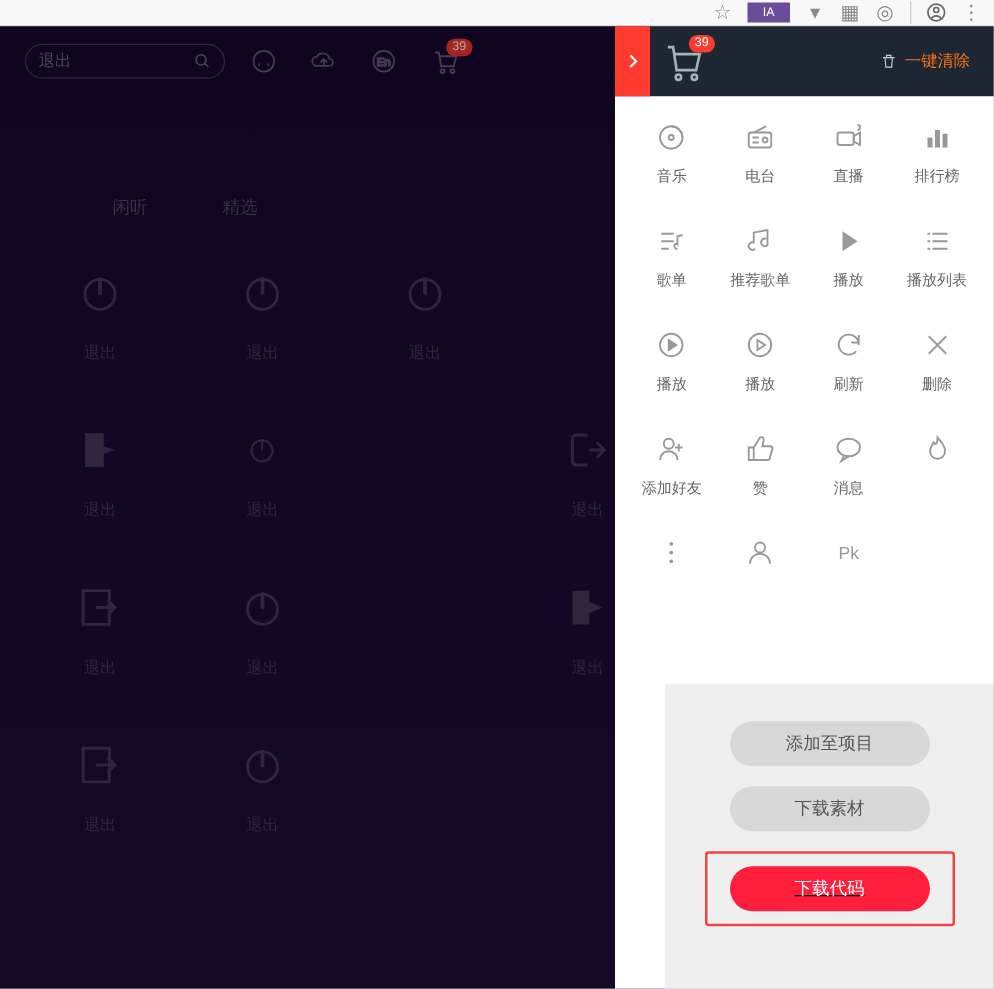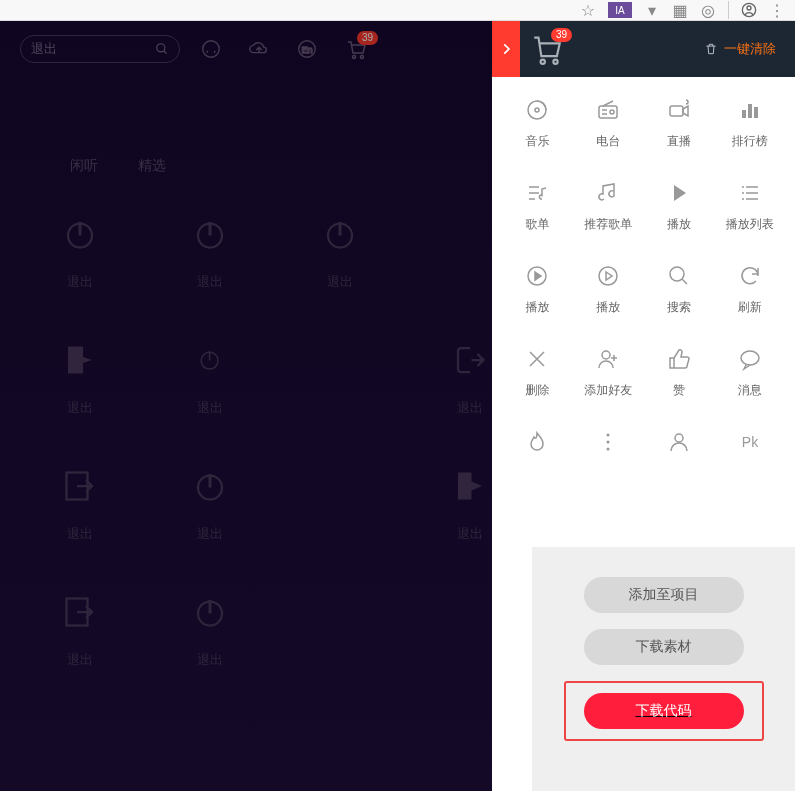--- a/index.html
+++ b/index.html
@@ -9,21 +9,21 @@
 .browser-bar .bicon { width: 16px; height: 16px; color: #888; display: flex; align-items: center; justify-content: center; }
 
 .app { position: relative; width: 795px; height: 770px; background: linear-gradient(180deg, #1a0933 0%, #1f0f3d 100%); }
 
 .topbar { height: 56px; display: flex; align-items: center; padding: 0 20px; gap: 20px; }
 .search-box { width: 160px; height: 28px; border: 1px solid #4a3a5c; border-radius: 14px; display: flex; align-items: center; padding: 0 10px; color: #7a6a8c; font-size: 13px; justify-content: space-between; }
 .topicons { display: flex; gap: 26px; align-items: center; color: #6a5a7c; }
 .topicons .ticon { position: relative; }
 .badge { position: absolute; top: -6px; right: -10px; background: #ff3b30; color: #fff; font-size: 10px; border-radius: 8px; padding: 1px 5px; line-height: 12px; }
 
-.tabs-row { padding: 10px 30px; display: flex; gap: 40px; color: #5a4a6c; font-size: 14px; }
+.tabs-row { padding: 10px 30px; display: flex; gap: 60px; color: #5a4a6c; font-size: 14px; }
 
 .main-grid { padding: 30px 20px; display: grid; grid-template-columns: repeat(4, 120px); gap: 50px 10px; }
 .mitem { display: flex; flex-direction: column; align-items: center; gap: 20px; color: #4a3a5c; }
 .micon { width: 38px; height: 38px; display: flex; align-items: center; justify-content: center; }
 .mlabel { font-size: 13px; }
 
 .overlay-dim { position: absolute; left: 0; top: 0; width: 492px; height: 770px; background: rgba(0,0,0,0.35); }
 
 .panel { position: absolute; right: 0; top: 0; width: 303px; height: 770px; background: #fff; display: flex; flex-direction: column; }
 .panel-header { height: 56px; background: #1d2733; display: flex; align-items: center; position: relative; }
@@ -44,21 +44,21 @@
 .btn-red { background: #ff1e3c; color: #fff; }
 .btn-red-wrap { border: 2px solid #ef4444; padding: 10px 18px; border-radius: 3px; display: flex; justify-content: center; text-decoration: underline; }
 
 svg { display: block; }
 </style>
 </head>
 <body>
 
 <div class="browser-bar">
   <span class="bicon">☆</span>
-  <span class="bicon" style="background:#6b4c9a;color:#fff;font-size:10px;width:24px;height:16px;justify-content:center;">IA</span>
+  <span class="bicon" style="background:#6b4c9a;color:#fff;font-size:10px;width:34px;height:16px;justify-content:center;">IA</span>
   <span class="bicon">▾</span>
   <span class="bicon">▦</span>
   <span class="bicon">◎</span>
   <span class="bicon" style="width:1px;height:18px;background:#ccc;"></span>
   <span class="bicon">
       <svg width="18" height="18" viewBox="0 0 24 24" fill="none" stroke="#666" stroke-width="2">
         <circle cx="12" cy="12" r="10"></circle>
         <circle cx="12" cy="9" r="3"></circle>
         <path d="M6 20c1-3 4-4 6-4s5 1 6 4"></path>
       </svg>
@@ -341,29 +341,20 @@
               <svg width="24" height="24" viewBox="0 0 24 24" fill="none" stroke="#999" stroke-width="1.5">
                 <circle cx="12" cy="12" r="9"></circle>
                 <path d="M10 8l6 4-6 4z"></path>
               </svg>
             </div>
             <span class="plabel">播放</span>
           </div>
           <div class="pitem">
             <div class="picon">
               <svg width="24" height="24" viewBox="0 0 24 24" fill="none" stroke="#999" stroke-width="1.5">
-                <circle cx="10" cy="10" r="7"></circle>
-                <path d="M20 20l-5-5"></path>
-              </svg>
-            </div>
-            <span class="plabel">搜索</span>
-          </div>
-          <div class="pitem">
-            <div class="picon">
-              <svg width="24" height="24" viewBox="0 0 24 24" fill="none" stroke="#999" stroke-width="1.5">
                 <path d="M20 12a8 8 0 10-2 5M20 4v6h-6"></path>
               </svg>
             </div>
             <span class="plabel">刷新</span>
           </div>
           <div class="pitem">
             <div class="picon">
               <svg width="24" height="24" viewBox="0 0 24 24" fill="none" stroke="#999" stroke-width="1.5">
                 <path d="M5 5l14 14M19 5L5 19"></path>
               </svg>

